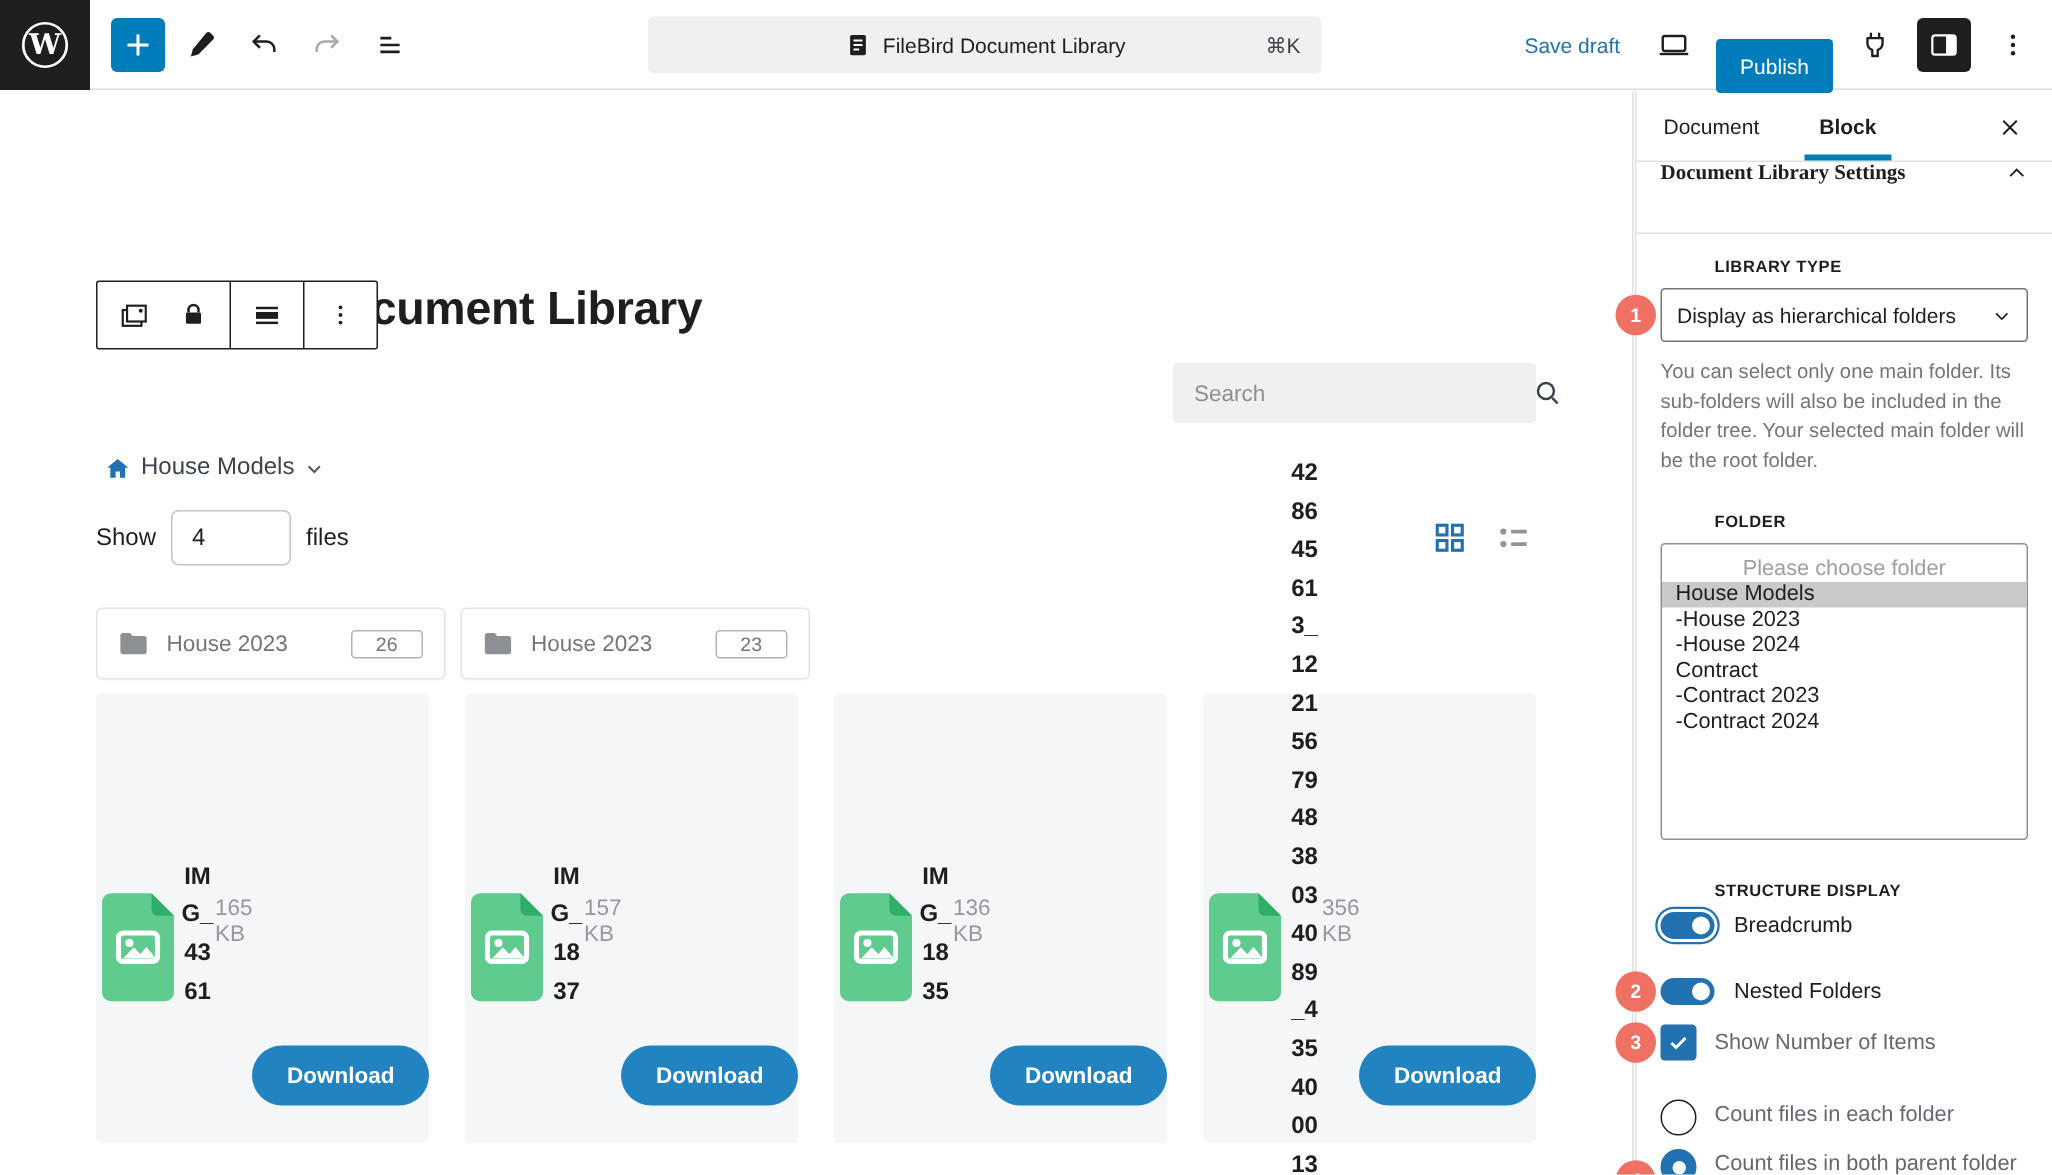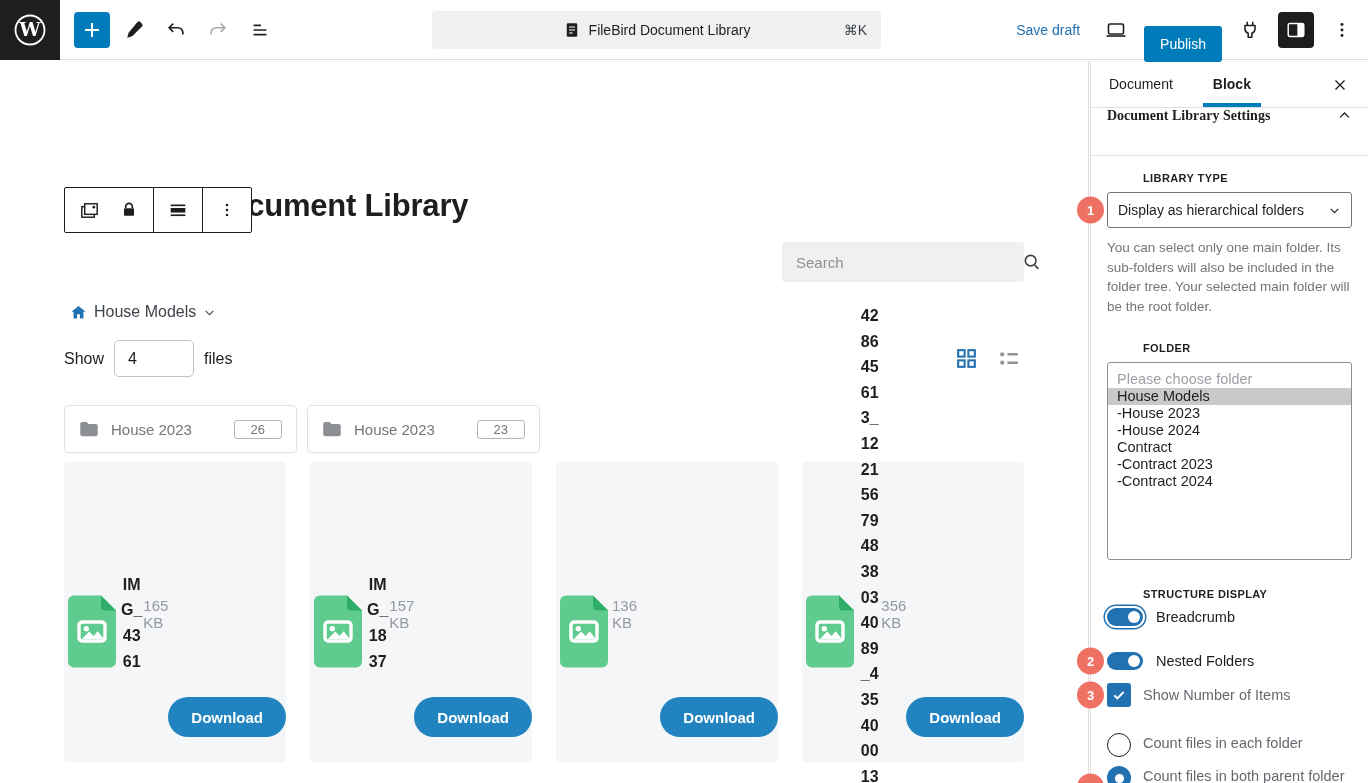--- a/index.html
+++ b/index.html
@@ -115,21 +115,21 @@
     letter-spacing:0.4px; color:#1e1e1e; margin-bottom:8px;margin-left:36px; }
   .select-wrap { position:relative; margin-bottom:10px; }
   .select-box { height:36px; border:1px solid #757575; border-radius:3px; background:#fff;
     display:flex; align-items:center; justify-content:space-between; padding:0 10px;
     font-size:14px; color:#1e1e1e; cursor:pointer; }
   .help-text { font-size:13.5px; line-height:1.45; color:#757575; margin-bottom:26px; }
   .folder-list { border:1px solid #8c8f94; border-radius:3px; height:198px; padding:8px 0;
     margin-bottom:28px; overflow:auto; }
   .fl-option { font-size:14.5px; line-height:17px; padding:0 9px; color:#1e1e1e;
     cursor:pointer; white-space:nowrap; }
-  .fl-option.muted { color:#9ca0a5; }
+  .fl-option.muted { color:#9ca0a5;text-align:center; }
   .fl-option.selected { background:#c9c9c9; }
   .toggle-row { display:flex; align-items:center; gap:13px; position:relative; }
   .toggle-row.mb-lg { margin-bottom:26px; }
   .toggle-row.mb-sm { margin-bottom:13px; }
   .toggle { width:36px; height:18px; border-radius:9px; background:#2271b1; position:relative;
     cursor:pointer; flex:0 0 auto; }
   .toggle::after { content:""; position:absolute; top:3px; right:3px; width:12px; height:12px;
     border-radius:50%; background:#fff; }
   .toggle.focused { box-shadow:0 0 0 2px #fff, 0 0 0 3.5px #2271b1; }
   .toggle-label { font-size:14.5px; color:#1e1e1e; }
@@ -380,20 +380,21 @@
       <div class="file-card">
         <span class="file-thumb">
           <svg width="56" height="73" viewBox="0 0 56 72">
               <path d="M4 6a6 6 0 0 1 6-6h27l15 15v51a6 6 0 0 1-6 6H10a6 6 0 0 1-6-6z" fill="#5fcb8e"></path>
               <path d="M37 0l15 15H41a4 4 0 0 1-4-4z" fill="#2fae69"></path>
               <rect x="15" y="26.5" width="26" height="19" rx="3.2" fill="none" stroke="#fff" stroke-width="3.4"></rect>
               <circle cx="22.3" cy="33.2" r="2.7" fill="#fff"></circle>
               <path d="M18 43.5 25.2 36l4.4 4.6 4-4.8 6.4 7.7z" fill="#fff"></path>
             </svg>
         </span>
+        <div class="file-name">IMG_1835</div>
         <div class="file-size">136 KB</div>
         <button class="download-btn">Download</button>
       </div>
       <div class="file-card">
         <span class="file-thumb">
           <svg width="56" height="73" viewBox="0 0 56 72">
               <path d="M4 6a6 6 0 0 1 6-6h27l15 15v51a6 6 0 0 1-6 6H10a6 6 0 0 1-6-6z" fill="#5fcb8e"></path>
               <path d="M37 0l15 15H41a4 4 0 0 1-4-4z" fill="#2fae69"></path>
               <rect x="15" y="26.5" width="26" height="19" rx="3.2" fill="none" stroke="#fff" stroke-width="3.4"></rect>
               <circle cx="22.3" cy="33.2" r="2.7" fill="#fff"></circle>

